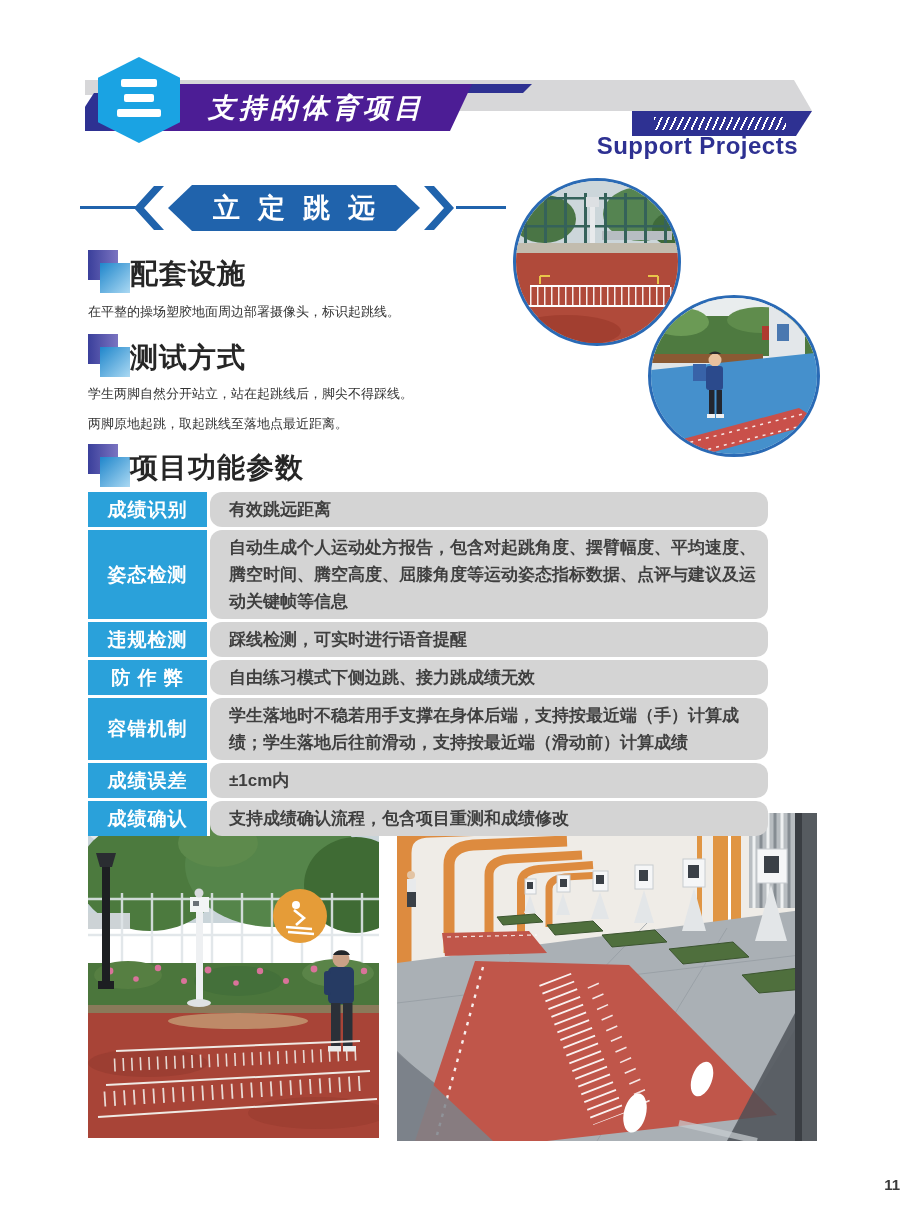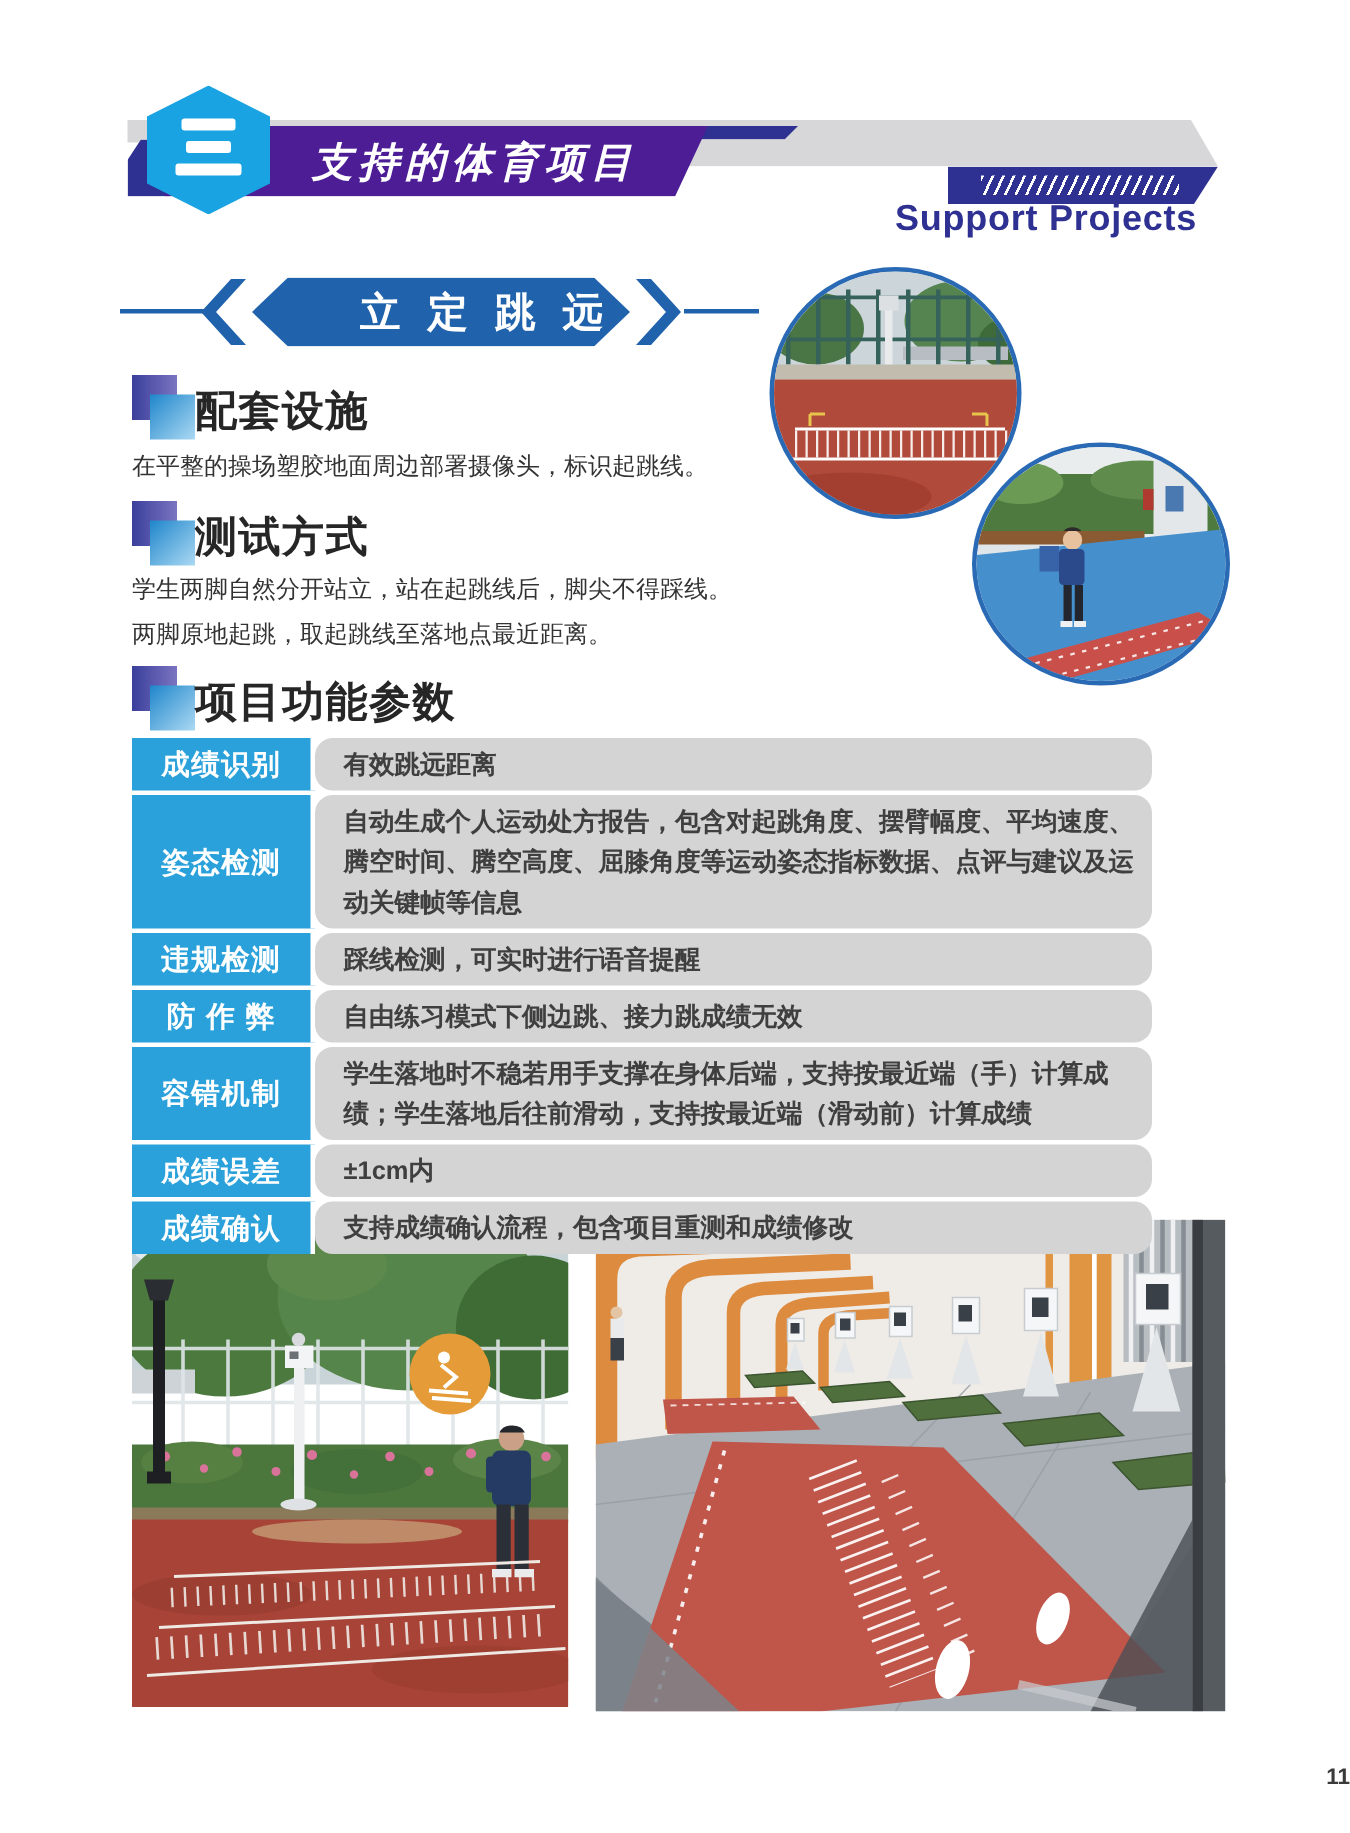--- a/index.html
+++ b/index.html
@@ -35,31 +35,31 @@
 
   
   .bn-line { top:206px; height:3px; background:#2063ac; }
   .bn-line.l { left:80px; width:62px; }
   .bn-line.r { left:456px; width:50px; }
   .bn-chev { top:186px; width:30px; height:44px; background:#2063ac; }
   .bn-chev.l { left:134px; clip-path:polygon(20px 0,30px 0,10px 50%,30px 100%,20px 100%,0 50%); }
   .bn-chev.r { left:424px; clip-path:polygon(0 0,10px 0,30px 50%,10px 100%,0 100%,20px 50%); }
   .bn-body { left:168px; top:185px; width:252px; height:46px; background:#2063ac;
              clip-path:polygon(24px 0,calc(100% - 24px) 0,100% 50%,calc(100% - 24px) 100%,24px 100%,0 50%);
-             display:flex; align-items:center; justify-content:flex-end; }
+             display:flex; align-items:center; justify-content:center; }
   .bn-body .t { color:#fff; font-size:27px; font-weight:800; letter-spacing:18px; text-indent:18px; white-space:nowrap; }
 
   
   .sec-icon { width:42px; height:44px; }
   .sec-icon .back { position:absolute; left:0; top:0; width:30px; height:30px;
                     background:linear-gradient(90deg,#3a3f9b,#7b74c1); }
   .sec-icon .front { position:absolute; left:12px; top:13px; width:30px; height:30px;
                     background:linear-gradient(135deg,#1f86cb,#abd9f3); }
   .sec-title { font-size:28px; font-weight:800; color:#262626; letter-spacing:1px; white-space:nowrap; }
-  .body-text { font-size:16px; font-weight:500; color:#333; line-height:30px; white-space:nowrap; }
+  .body-text { font-size:13px; font-weight:500; color:#333; line-height:30px; white-space:nowrap; }
 
   
   .ptable { left:88px; top:492px; width:680px; z-index:1; }
   .prow { display:flex; margin-bottom:3px; }
   .prow .lbl { flex:0 0 122px; background:#2aa1da; color:#fff; font-size:19px; font-weight:700;
                display:flex; align-items:center; justify-content:center; letter-spacing:1px;
                border-right:3px solid #fff; white-space:nowrap; }
   .prow .val { flex:1; background:#d4d4d4; color:#3f3f3f; font-size:17px; font-weight:600;
                display:flex; align-items:center; padding:4px 12px 4px 19px; line-height:27px;border-radius:12px; }
   .prow.single { min-height:29px; }

